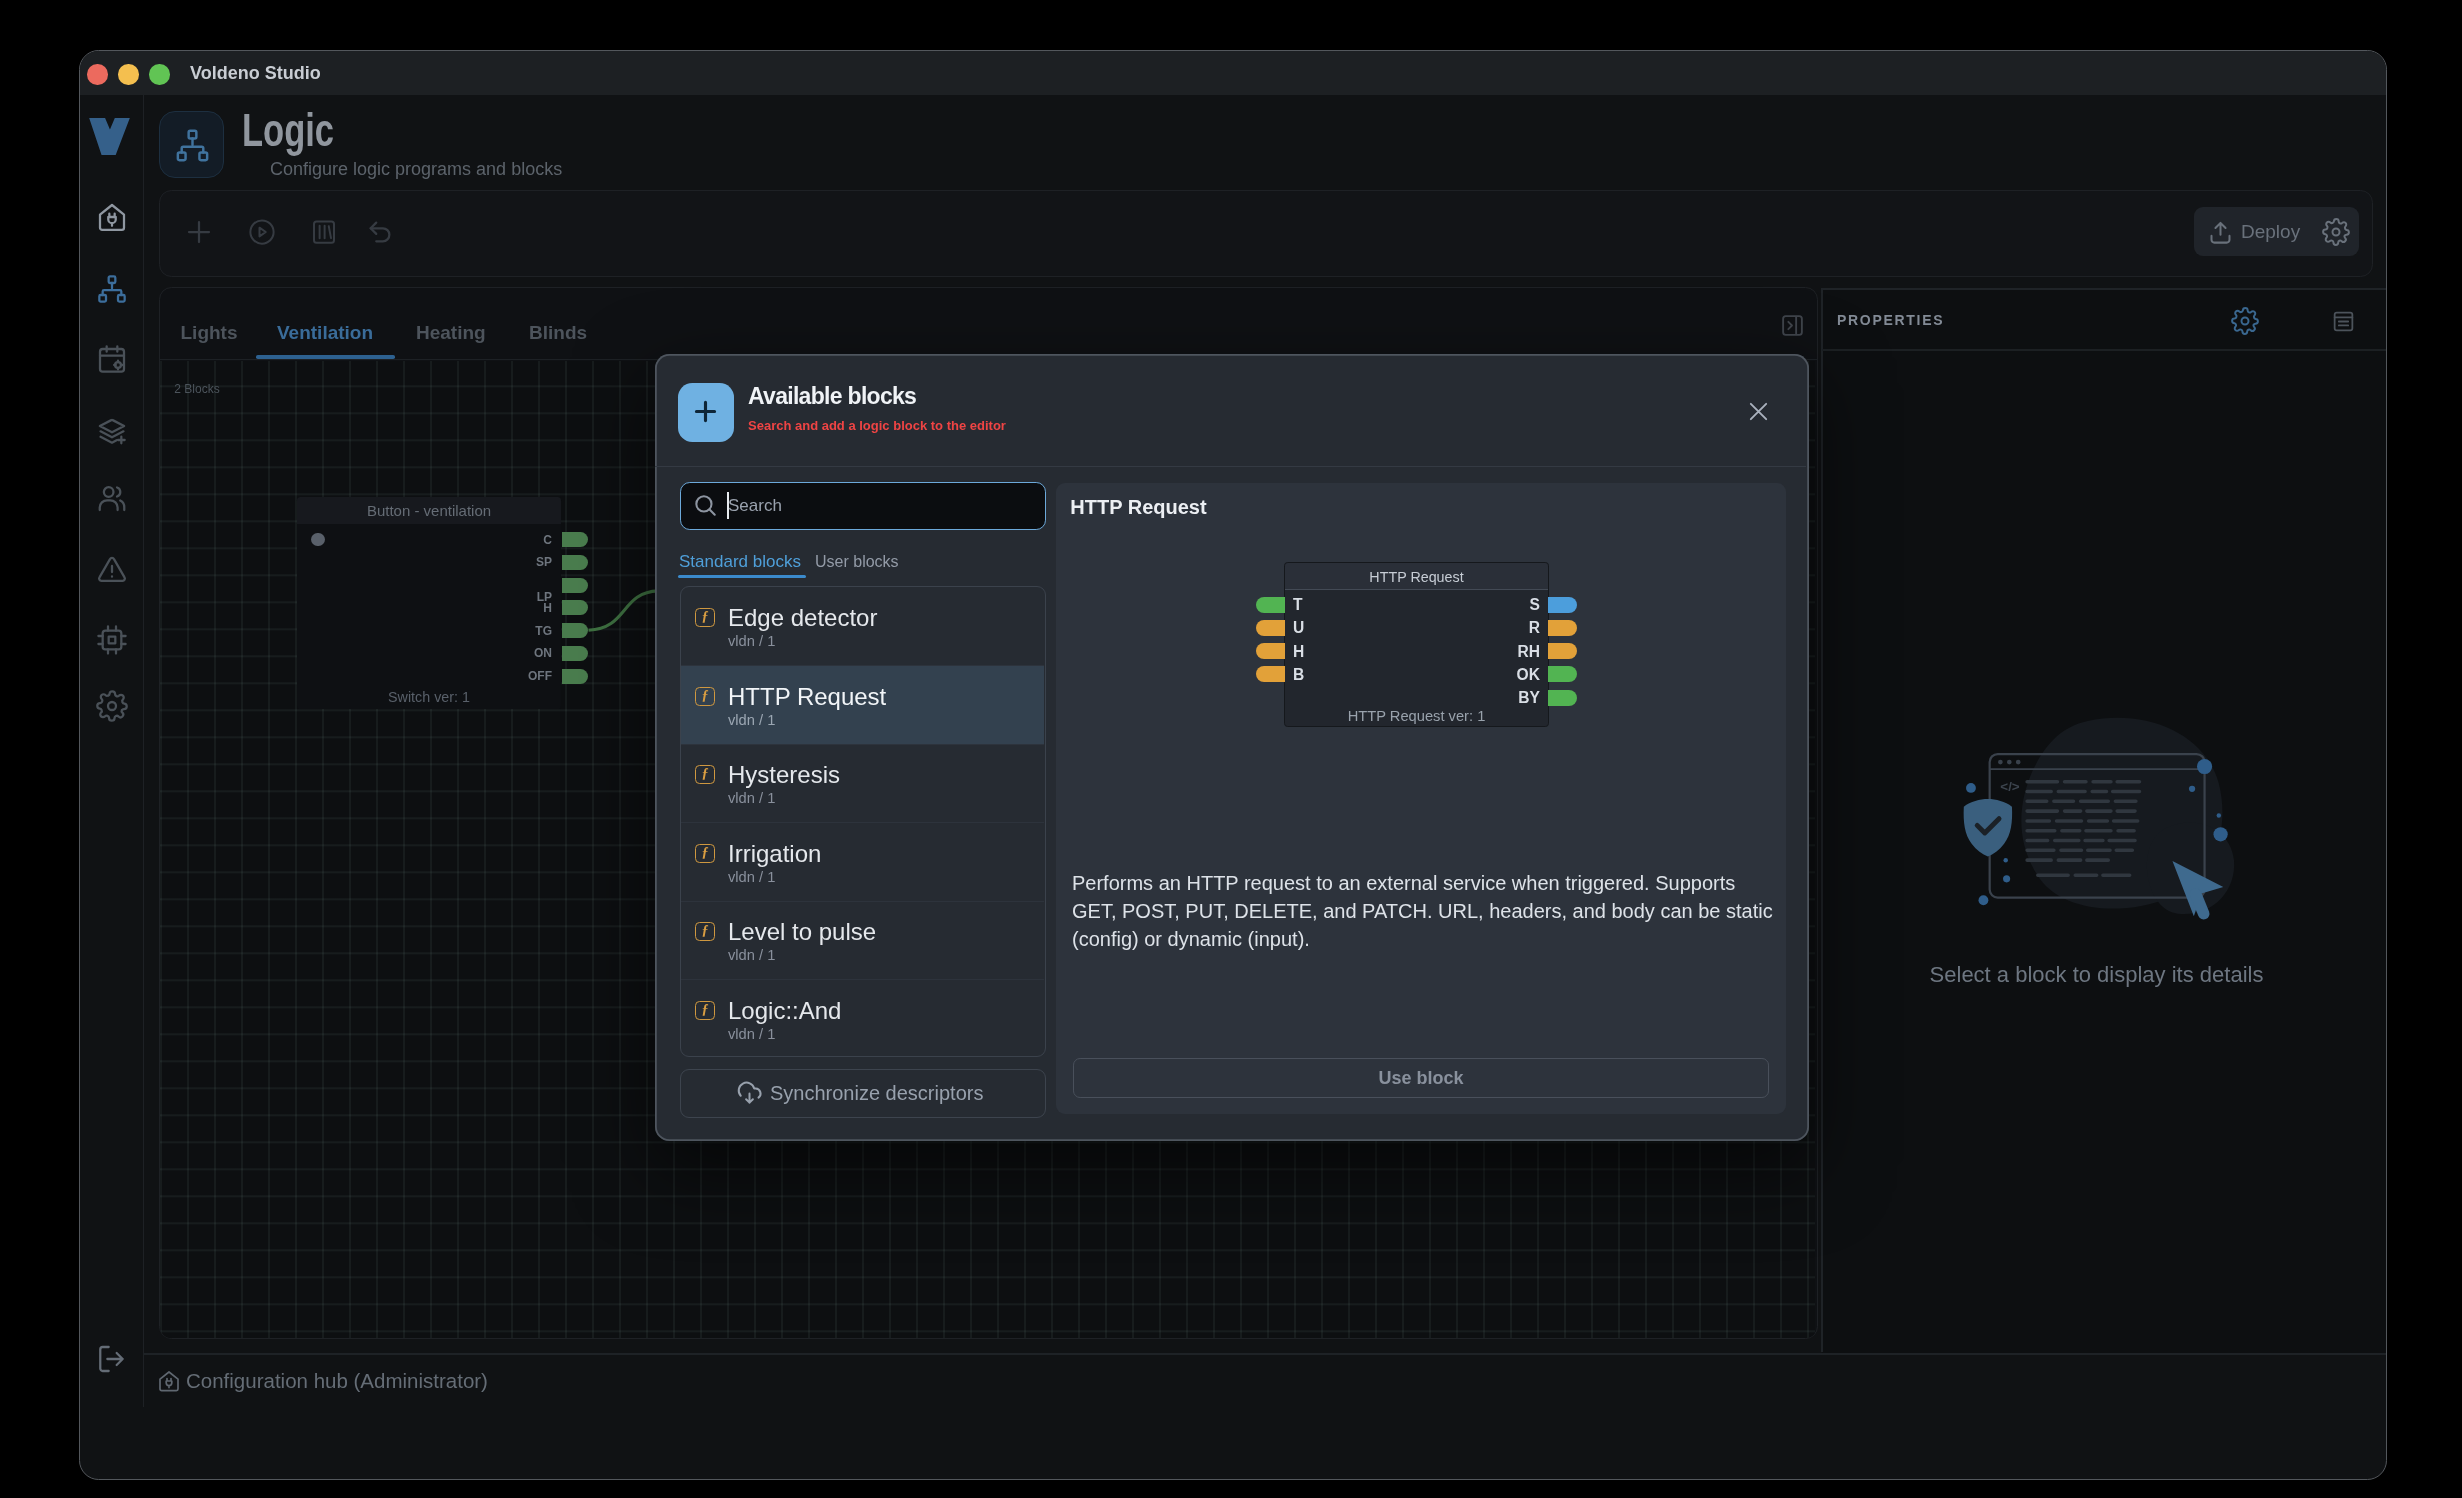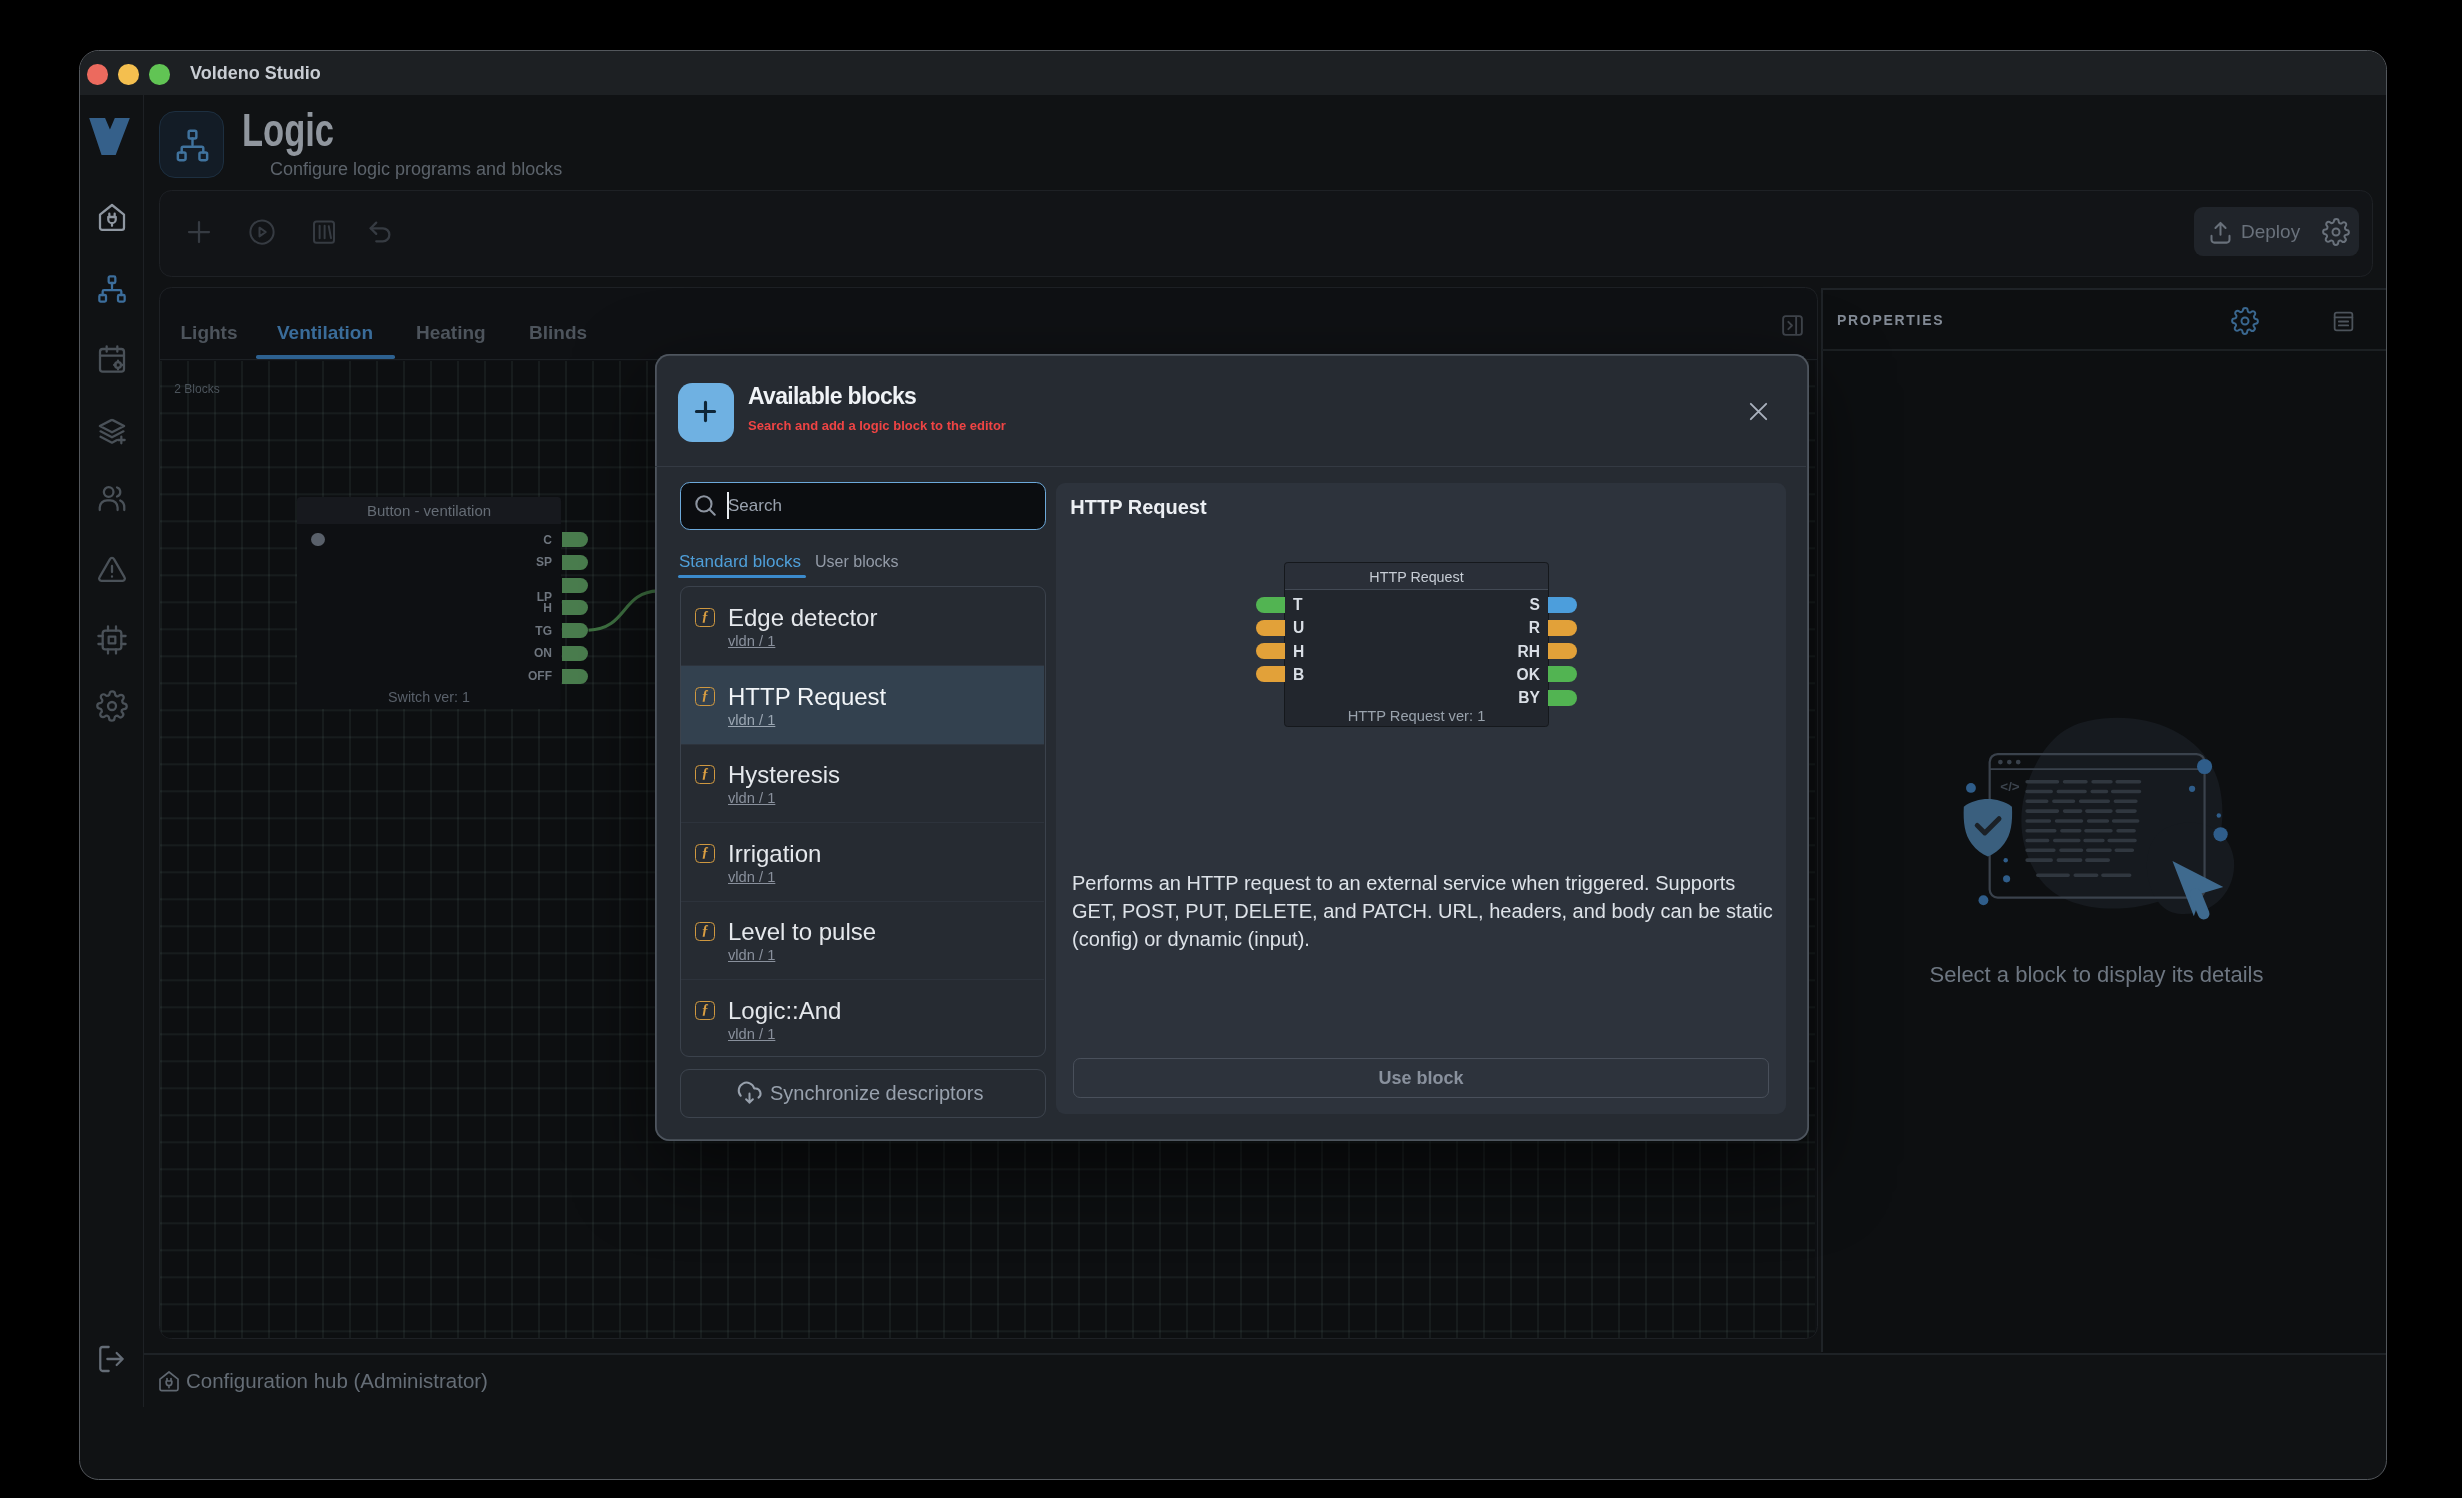--- a/index.html
+++ b/index.html
@@ -55,21 +55,21 @@
 #searchtxt { position:absolute; left:73px; top:142px; font-size:17px; line-height:19.6px; color:#9aa2ae; }
 #cursor { position:absolute; left:72px; top:138px; width:2.2px; height:27px; background:#e8ecf0; }
 #mtab1 { position:absolute; left:24px; top:198px; font-size:17px; line-height:19.6px; font-weight:500; color:#4f9fd9; }
 #mtab2 { position:absolute; left:160px; top:198px; font-size:16px; line-height:19.6px; font-weight:500; color:#939ba7; }
 #mtabline { position:absolute; left:23px; top:221px; width:128px; height:3.1px; background:#3b8acc; border-radius:1.8px; }
 #mlist { position:absolute; left:25px; top:232px; width:366px; height:471px; border:1.3px solid #3b424c; border-radius:9px; overflow:hidden; }
 .mrow { position:absolute; left:0; width:363px; height:79px; border-bottom:0.9px solid #2d333c; }
 .mrow.sel { background:#33414f; }
 .fbox { position:absolute; left:14.3px; top:20.5px; width:19.6px; height:19.6px; border:1.8px solid #cf9840; border-radius:4.5px; color:#d89d42; font-size:14.3px; font-style:italic; font-family:"Liberation Serif", serif; font-weight:bold; text-align:center; line-height:15px; }
 .mrowt { position:absolute; left:47px; top:19px; font-size:24px; line-height:23px; color:#e5e8ec; }
-.mrows { position:absolute; left:47px; top:45px; font-size:14.7px; line-height:18px; color:#89909c;text-decoration:underline; }
+.mrows { position:absolute; left:47px; top:45px; font-size:14.7px; line-height:18px; color:#89909c; }
 #syncbtn { position:absolute; left:25px; top:715px; width:366px; height:49px; border:1.3px solid #3d444e; border-radius:9px; }
 #synctxt { position:absolute; left:115px; top:728px; font-size:20px; line-height:23px; color:#98a1ad; }
 
 #card { position:absolute; left:401px; top:129px; width:730px; height:631px; background:#2d333c; border-radius:9px; }
 #cardtitle { position:absolute; left:14.3px; top:13.4px; font-size:20px; line-height:23px; font-weight:bold; color:#eceff3; }
 #pnode { position:absolute; left:228px; top:79px; width:265px; height:165px; background:#22262d; border:0.9px solid #15181c; border-radius:3.6px; }
 #pnodehead { position:absolute; left:0; top:0; width:263px; height:27px; background:#2a2f38; border-bottom:1.8px solid #434a55; border-radius:3.6px 3.6px 0 0; }
 #pnodetitle { position:absolute; left:0; top:4.5px; width:263px; text-align:center; font-size:14.3px; line-height:18px; font-weight:500; color:#c7cdd5; }
 .ppill-l { position:absolute; left:-29px; width:29px; height:16px; border-radius:8px 0 0 8px; }
 .ppill-r { position:absolute; left:263px; width:29px; height:16px; border-radius:0 8px 8px 0; }

